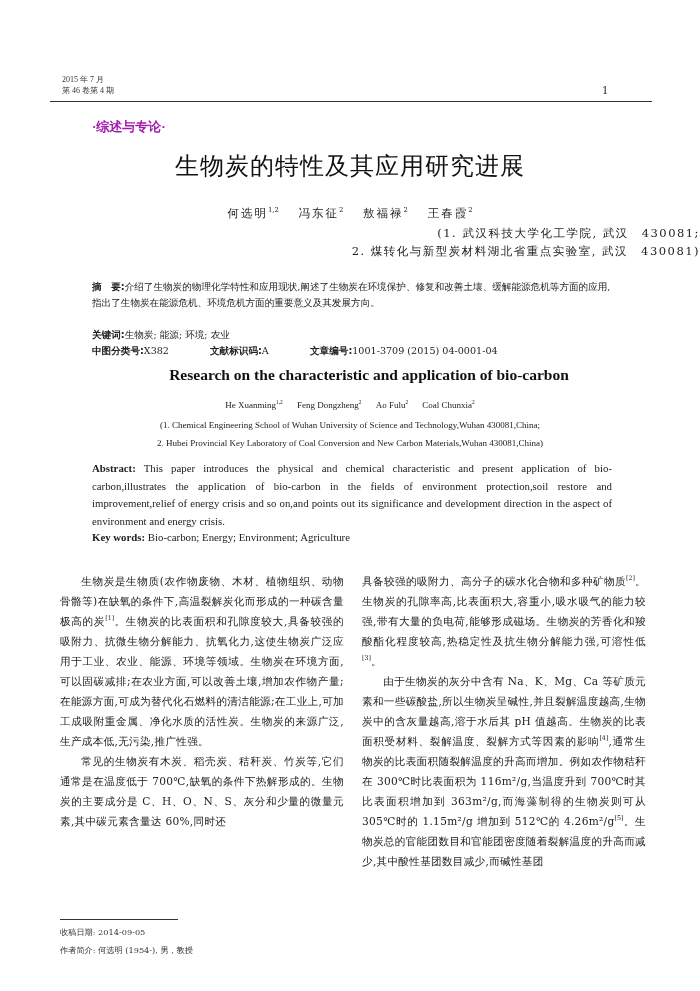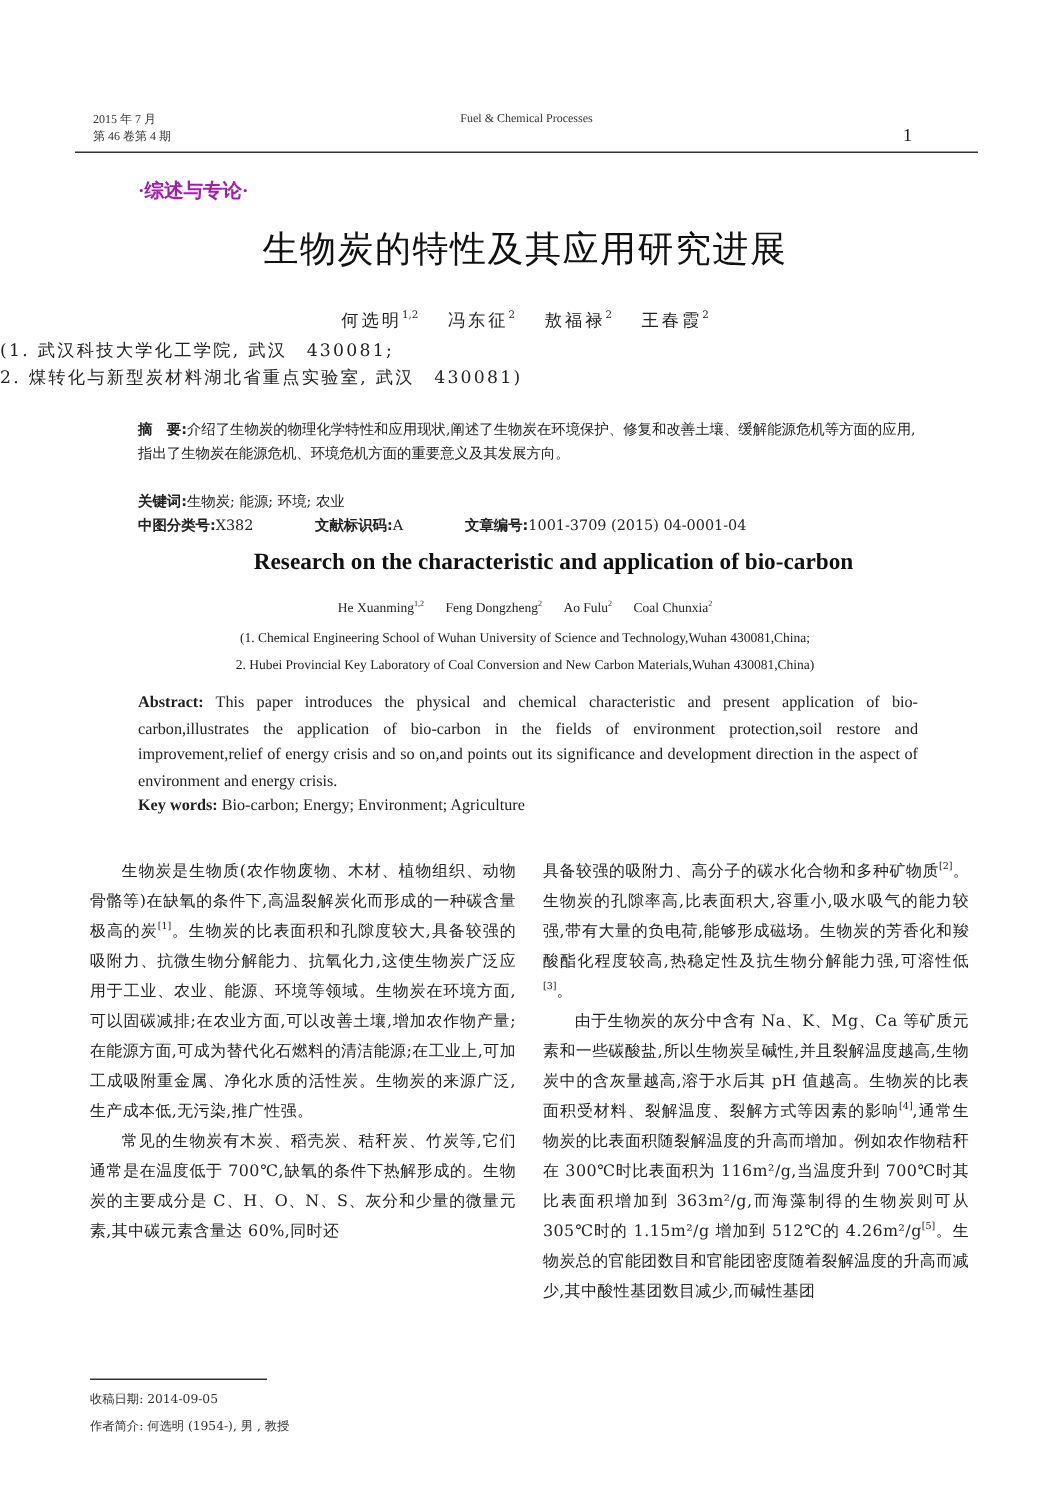--- a/index.html
+++ b/index.html
@@ -13,21 +13,21 @@
     .header .journal-en { font-size: 8px; line-height: 10px; font-family: "Liberation Serif", serif; color: #333; }
     .header .page-num { position: absolute; right: 44px; top: 9px; font-size: 12px; font-family: "Liberation Serif", serif; }
 
     .column-label { position: absolute; left: 92px; top: 118px; font-size: 13px; font-weight: bold; font-family: Liberation Serif, serif; color: #a21caf; }
 
     .title-cn { position: absolute; left: 0; width: 700px; top: 150px; text-align: center; font-size: 24px; font-family: "DejaVu Sans", sans-serif; letter-spacing: 1px; color: #111; }
 
     .authors-cn { position: absolute; left: 0; width: 700px; top: 206px; text-align: center; font-size: 11.5px; letter-spacing: 2px; color: #222; }
     .authors-cn .au { margin: 0 7px; }
     sup { font-size: 0.6em; vertical-align: super; line-height: 0; letter-spacing: 0; }
-    .affil-cn { position: absolute; left: 0; width: 700px; text-align: left; font-size: 11.5px; letter-spacing: 1.5px; color: #222; line-height: 18px; }
+    .affil-cn { position: absolute; left: 0; width: 700px; text-align: right; font-size: 11.5px; letter-spacing: 1.5px; color: #222; line-height: 18px; }
     .affil-cn.l1 { top: 224px; }
     .affil-cn.l2 { top: 242px; }
 
     .abstract-cn { position: absolute; left: 92px; width: 520px; top: 279px; font-size: 9.6px; line-height: 16px; color: #222; }
     .abstract-cn .label { font-weight: bold; font-family: "DejaVu Sans", sans-serif; }
     .meta-row { position: absolute; left: 92px; top: 327px; font-size: 9.6px; line-height: 16px; color: #222; }
     .meta-row2 { position: absolute; left: 92px; top: 343px; font-size: 9.6px; line-height: 16px; color: #222; width: 520px; }
     .meta-row2 span.blk { display: inline-block; }
     .meta-row2 .b1 { width: 118px; }
     .meta-row2 .b2 { width: 100px; }
@@ -59,21 +59,20 @@
   </style>
 </head>
 <body>
 
 <div class="header">
   <div class="left">
     <div>2015 年 7 月</div>
     <div>第 46 卷第 4 期</div>
   </div>
   <div class="center">
-    <div class="journal-en">Fuel &amp; Chemical Processes</div>
   </div>
   <div class="page-num">1</div>
 </div>
 
 <div class="column-label">·综述与专论·</div>
 
 <div class="title-cn">生物炭的特性及其应用研究进展</div>
 
 <div class="authors-cn">
   <span class="au"><span>何选明</span><sup>1,2</sup></span>

